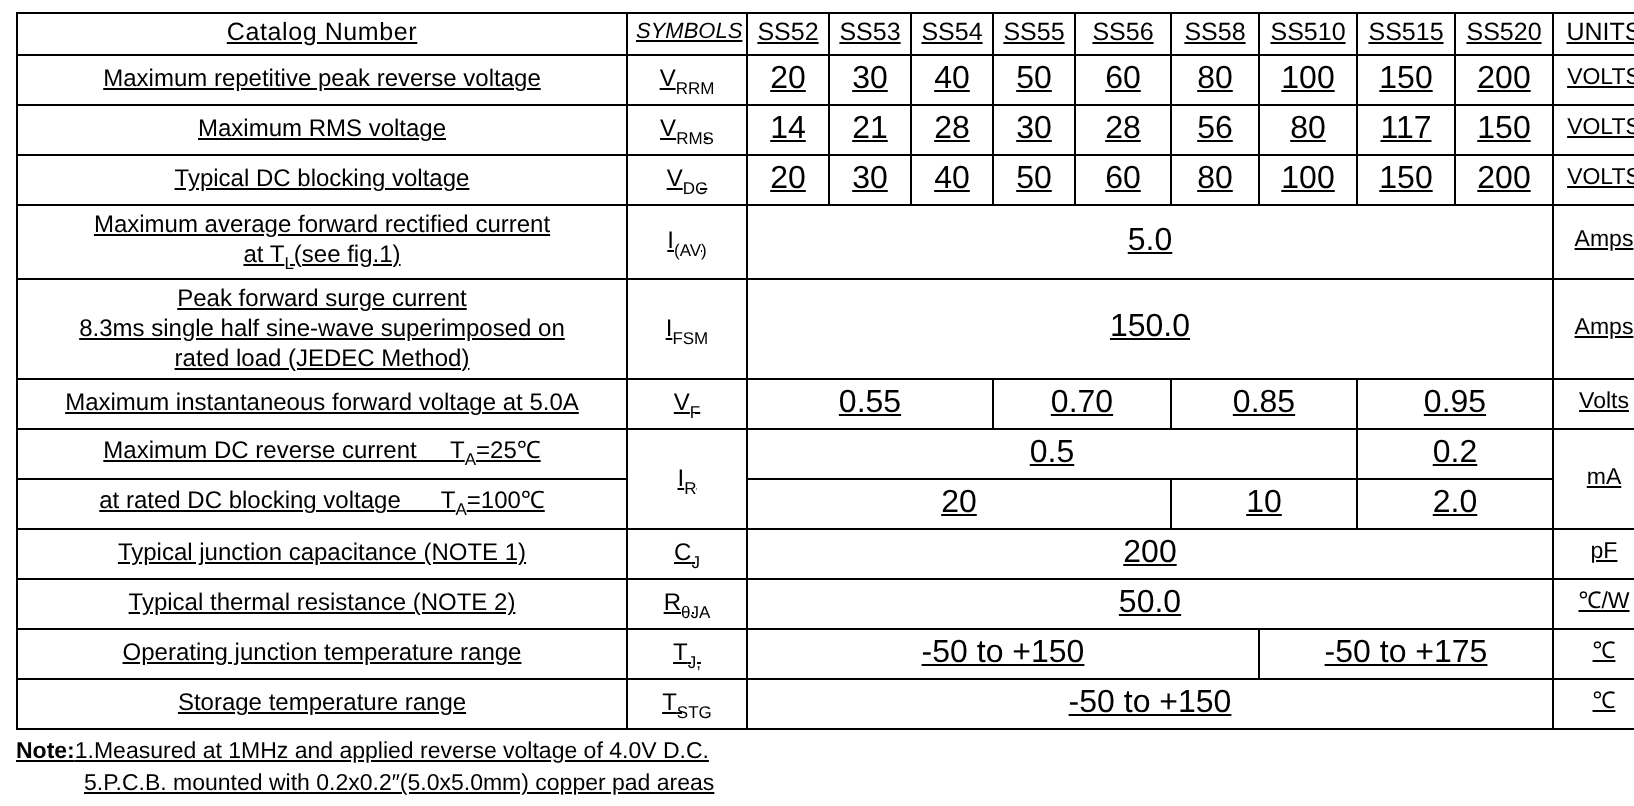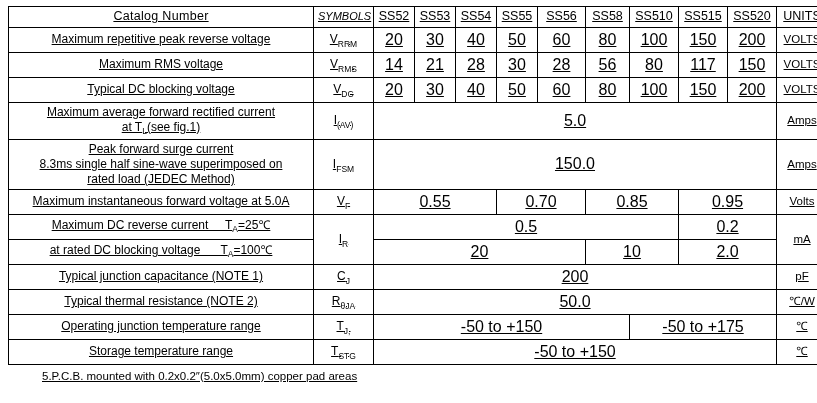--- a/index.html
+++ b/index.html
@@ -241,16 +241,19 @@
       <tr>
         <td class="param">Storage temperature range</td>
         <td class="sym"><span>T</span><sub>STG</sub></td>
         <td class="val" colspan="9">-50 to +150</td>
         <td class="units-col">℃</td>
       </tr>
     </tbody>
   </table>
 
   <div class="notes">
+    <div>
+      <span class="nlabel">Note:</span><span>1.Measured at 1MHz and applied reverse voltage of 4.0V D.C.</span>
+    </div>
     <div class="note-line2">5.P.C.B. mounted with 0.2x0.2″(5.0x5.0mm) copper pad areas</div>
   </div>
 
 </div>
 
 </body></html>

